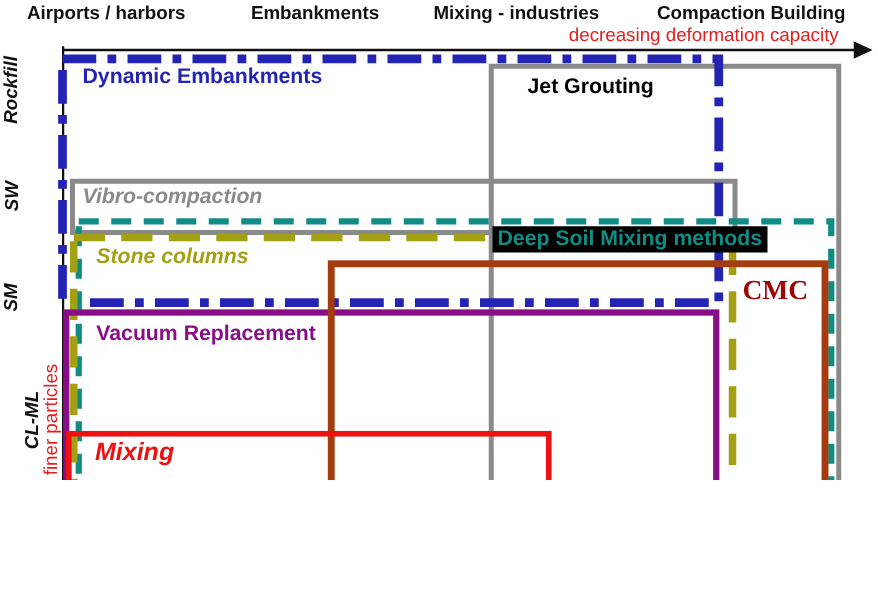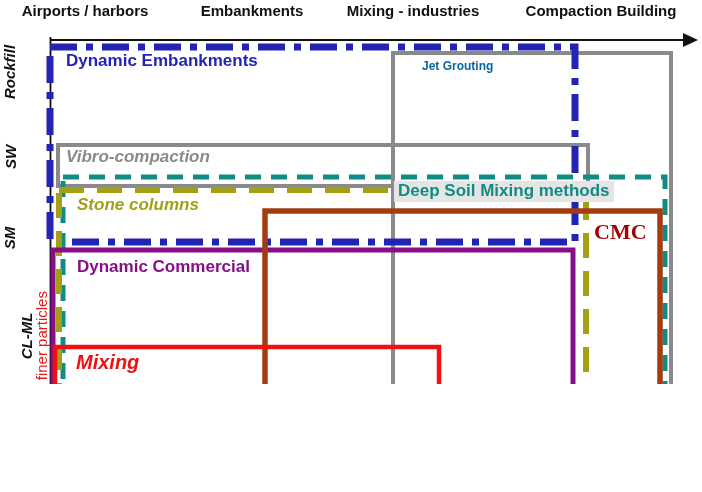--- a/index.html
+++ b/index.html
@@ -31,31 +31,32 @@
       <rect x="265" y="211" width="395" height="244" fill="none" stroke="#a53c0f" stroke-width="5.5" stroke-linecap="butt"></rect>
       <rect x="55" y="347" width="384" height="116" fill="none" stroke="#ee1111" stroke-width="4.5" stroke-linecap="butt"></rect>
       <line x1="575" y1="466.5" x2="648" y2="466.5" stroke="#9a9a9a" stroke-width="1.5"></line>
     </svg>
   <div id="header-labels">
       <div class="col-header" style="left: 85px;">Airports / harbors</div>
       <div class="col-header" style="left: 252px;">Embankments</div>
       <div class="col-header" style="left: 413px;">Mixing - industries</div>
       <div class="col-header" style="left: 601px;">Compaction Building</div>
     </div>
+  <div class="axis-caption">decreasing deformation capacity</div>
   <div id="row-labels">
       <div class="rot row-label" style="left: 9px; top: 72px;">Rockfill</div>
       <div class="rot row-label" style="left: 10px; top: 157px;">SW</div>
       <div class="rot row-label" style="left: 9px; top: 238px;">SM</div>
       <div class="rot row-label" style="left: 26px; top: 336px;">CL-ML</div>
       <div class="rot row-label" style="left: 10px; top: 430px;">Peat-CH</div>
     </div>
   <div class="rot grad-label" style="left:41px;top:364px;">Softer – finer particles</div>
   <div id="box-labels">
       <div class="box-label" style="left: 66px; top: 148px; color: rgb(138, 138, 138); font-size: 17px; font-style: italic;">Vibro-compaction</div>
-      <div class="box-label" style="left: 422px; top: 60px; color: #0369a1; font-size: 12px;">Jet Grouting</div>
+      <div class="box-label" style="left: 422px; top: 60px; color: #000000; font-size: 17px;">Jet Grouting</div>
       <div class="box-label" style="left: 66px; top: 52px; color: rgb(35, 35, 180); font-size: 17px;">Dynamic Embankments</div>
-      <div class="box-label" style="left: 394px; top: 181px; color: rgb(16, 140, 133); font-size: 17px; background: #e5e5e5; padding: 1px 4px;">Deep Soil Mixing methods</div>
+      <div class="box-label" style="left: 394px; top: 181px; color: rgb(16, 140, 133); font-size: 17px; background: #000000; padding: 1px 4px;">Deep Soil Mixing methods</div>
       <div class="box-label" style="left: 77px; top: 196px; color: rgb(163, 160, 20); font-size: 17px; font-style: italic;">Stone columns</div>
-      <div class="box-label" style="left: 77px; top: 258px; color: rgb(135, 14, 135); font-size: 17px;">Dynamic Commercial</div>
+      <div class="box-label" style="left: 77px; top: 258px; color: rgb(135, 14, 135); font-size: 17px;">Vacuum Replacement</div>
       <div class="box-label" style="left: 594px; top: 220px; color: rgb(160, 5, 5); font-size: 22px; font-family: Liberation Serif, serif;">CMC</div>
       <div class="box-label" style="left: 76px; top: 351px; color: rgb(238, 17, 17); font-size: 20px; font-style: italic;">Mixing</div>
     </div>
 </div>
 
 </body></html>

